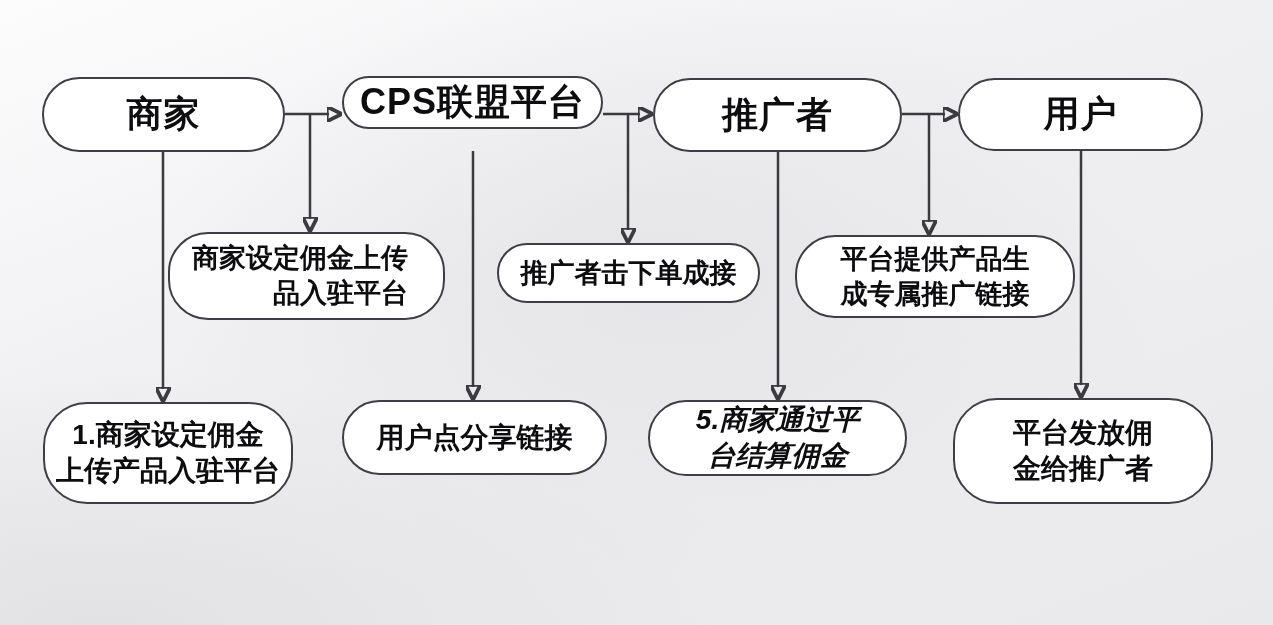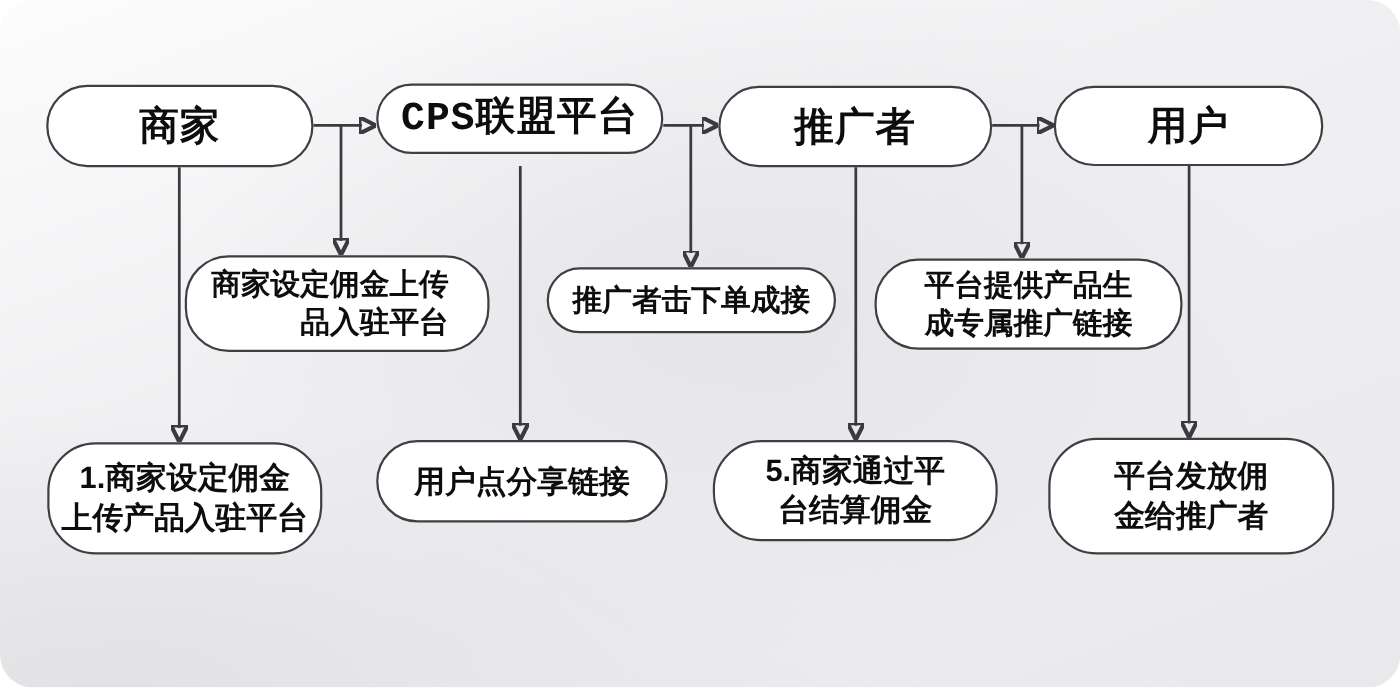--- a/index.html
+++ b/index.html
@@ -8,21 +8,20 @@
     font-family: "Liberation Sans", "DejaVu Sans", sans-serif;
   }
   .canvas {
     position: relative;
     width: 1273px;
     height: 625px;
     background:
       radial-gradient(120% 90% at 8% 100%, #e2e2e5 0%, rgba(226,226,229,0) 45%),
       radial-gradient(55% 70% at 52% 45%, rgba(224,224,228,0.65) 0%, rgba(224,224,228,0) 72%),
       linear-gradient(160deg, #fcfcfd 0%, #f0f0f2 40%, #e9e9ec 100%);
-    border-radius: 30px;
   }
   .connector-layer {
     position: absolute;
     left: 0; top: 0;
     width: 1273px; height: 625px;
   }
   .connector-layer path {
     stroke: #3b3b3f;
     stroke-width: 2.5;
     fill: none;
@@ -51,29 +50,29 @@
     font-size: 27px;
   }
   .node.bot { font-size: 28px; }
   .node.align-left {
     justify-content: flex-start;
     text-align: right;
     padding-left: 22px;
   }
   
   #n-merchant  { left: 42px;  top: 77px;  width: 243px; height: 75px; }
-  #n-cps       { left: 342px; top: 76px;  width: 261px; height: 64px; font-family: Liberation Mono, monospace; }
+  #n-cps       { left: 342px; top: 76px;  width: 261px; height: 53px; }
   #n-promoter  { left: 653px; top: 78px;  width: 249px; height: 74px; }
   #n-user      { left: 958px; top: 78px;  width: 245px; height: 73px; }
   #n-mid1      { left: 168px; top: 232px; width: 277px; height: 88px; border-radius: 40px; }
   #n-mid2      { left: 497px; top: 243px; width: 263px; height: 60px; border-radius: 30px; }
   #n-mid3      { left: 795px; top: 235px; width: 280px; height: 83px; border-radius: 40px; }
   #n-bot1      { left: 43px;  top: 402px; width: 250px; height: 102px; }
   #n-bot2      { left: 342px; top: 400px; width: 265px; height: 75px; }
-  #n-bot3      { left: 648px; top: 400px; width: 259px; height: 92px; }
+  #n-bot3      { left: 648px; top: 400px; width: 259px; height: 76px; font-style: italic; }
   #n-bot4      { left: 953px; top: 398px; width: 260px; height: 106px; }
 </style>
 </head>
 <body>
 
 <div class="canvas">
 
   <svg class="connector-layer" viewBox="0 0 1273 625" xmlns="http://www.w3.org/2000/svg">
     <defs>
       <marker id="arrow" viewBox="0 0 10 10" refX="1.5" refY="5" markerWidth="6" markerHeight="6" orient="auto">

